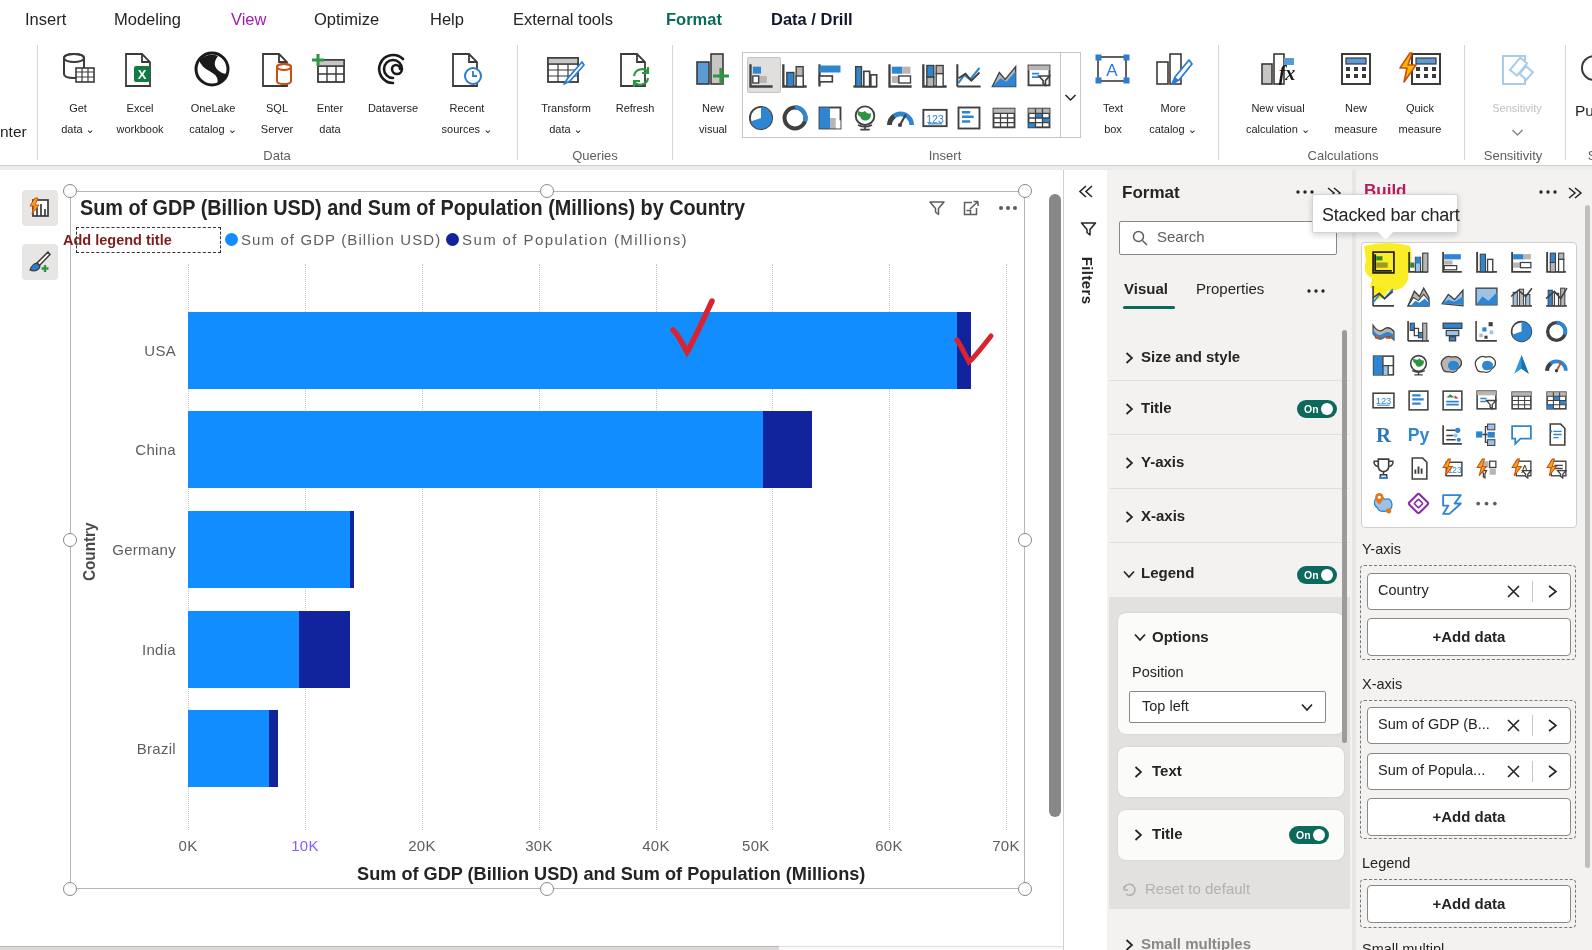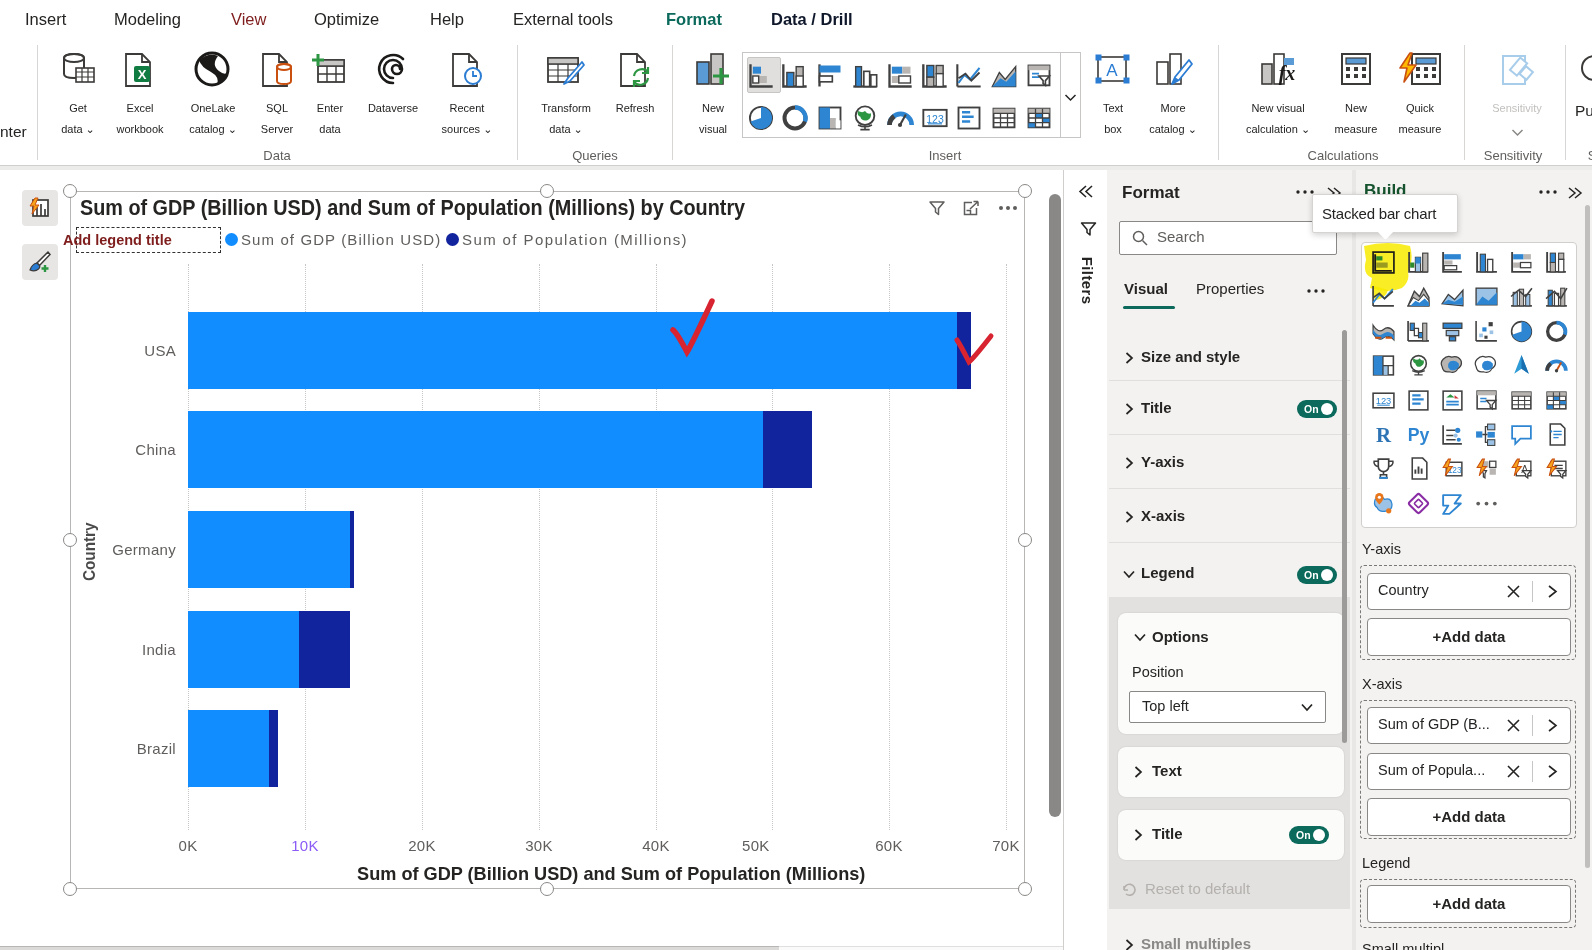--- a/index.html
+++ b/index.html
@@ -5,21 +5,21 @@
 #root { position:relative; width:1592px; height:950px; }
 #root div { position:absolute; }
 .t { white-space:nowrap; line-height:1.15; }
 .glabel { font-size:13px; color:#605e5c; text-align:center; }
 .lbl { font-size:11px; color:#252423; text-align:center; white-space:nowrap; }
 </style></head><body>
 <div id="root">
 
 <div class="t " style="left:25px;top:10px;font-size:16.5px;color:#252423;font-weight:400;">Insert</div>
 <div class="t " style="left:114px;top:10px;font-size:16.5px;color:#252423;font-weight:400;">Modeling</div>
-<div class="t " style="left:231px;top:10px;font-size:16.5px;color:#7f1d1d;font-weight:400;">View</div>
+<div class="t " style="left:231px;top:10px;font-size:16.5px;color:#a21caf;font-weight:400;">View</div>
 <div class="t " style="left:314px;top:10px;font-size:16.5px;color:#252423;font-weight:400;">Optimize</div>
 <div class="t " style="left:430px;top:10px;font-size:16.5px;color:#252423;font-weight:400;">Help</div>
 <div class="t " style="left:513px;top:10px;font-size:16.5px;color:#252423;font-weight:400;">External tools</div>
 <div class="t " style="left:666px;top:10px;font-size:16.5px;color:#0b6a5c;font-weight:600;">Format</div>
 <div class="t " style="left:771px;top:10px;font-size:16.5px;color:#0f172a;font-weight:600;">Data / Drill</div>
 <div class="" style="left:0px;top:38px;width:1592px;height:128px;background:#fff;"></div>
 <div class="" style="left:0px;top:165px;width:1592px;height:5px;background:#ececea;border-top:1px solid #d1cfcd;"></div>
 <div class="" style="left:37px;top:45px;width:1px;height:115px;background:#d8d6d4;"></div>
 <div class="" style="left:517px;top:45px;width:1px;height:115px;background:#d8d6d4;"></div>
 <div class="" style="left:672px;top:45px;width:1px;height:115px;background:#d8d6d4;"></div>
@@ -459,21 +459,21 @@
       <path d="M3 8 a5.5 5.5 0 1 1 2 4 M3 8 v-4 M3 8 h4" stroke="#b3b0ad" stroke-width="1.6" fill="none"></path>
     </svg>
 <div class="t " style="left:1145px;top:880px;font-size:15px;color:#b3b0ad;font-weight:400;">Reset to default</div>
 <svg style="position:absolute;left:1124px;top:938px;" width="10" height="14" viewBox="0 0 10 14">
       <path d="M2.5 2 L8 7 L2.5 12" stroke="#252423" stroke-width="1.7" fill="none"></path>
     </svg>
 <div class="t " style="left:1141px;top:935px;font-size:15px;color:#8a8886;font-weight:700;">Small multiples</div>
 <div class="" style="left:1342px;top:330px;width:5px;height:413px;background:#9d9b99;border-radius:3px;"></div>
 <div class="" style="left:1352px;top:170px;width:4px;height:780px;background:#e8e7e5;"></div>
 <div class="" style="left:1356px;top:170px;width:236px;height:780px;background:#f3f2f1;"></div>
-<div class="t " style="left:1364px;top:181px;font-size:17px;color:#14532d;font-weight:700;">Build</div>
+<div class="t " style="left:1364px;top:181px;font-size:17px;color:#be185d;font-weight:700;">Build</div>
 <svg style="position:absolute;left:1537px;top:188px;" width="22" height="8" viewBox="0 0 22 8">
       <circle cx="4" cy="4" r="1.7" fill="#252423"></circle>
       <circle cx="11" cy="4" r="1.7" fill="#252423"></circle>
       <circle cx="18" cy="4" r="1.7" fill="#252423"></circle>
     </svg>
 <svg style="position:absolute;left:1567px;top:186px;" width="16" height="14" viewBox="0 0 16 14">
       <path d="M2 2 L8 7 L2 12 M8 2 L14 7 L8 12" stroke="#252423" stroke-width="1.5" fill="none"></path>
     </svg>
 <div class="" style="left:1361px;top:242px;width:216px;height:286px;background:#fff;border:1px solid #d1cfcd;border-radius:4px;"></div>
 <svg style="position:absolute;left:1358px;top:238px;" width="64" height="66" viewBox="0 0 64 66">
@@ -764,13 +764,13 @@
 <div class="" style="left:1367px;top:798px;width:204px;height:38px;background:#fff;border:1px solid #8a8886;border-radius:4px;"></div>
     <div class="t" style="left:1367px;top:808px;width:204px;text-align:center;font-size:15px;font-weight:700;color:#252423;">+Add data</div>
 <div class="t " style="left:1362px;top:855px;font-size:14.5px;color:#252423;font-weight:400;">Legend</div>
 <div class="" style="left:1360px;top:879px;width:216px;height:49px;border:1px dashed #7a7874;border-radius:4px;"></div>
 <div class="" style="left:1367px;top:885px;width:204px;height:38px;background:#fff;border:1px solid #8a8886;border-radius:4px;"></div>
     <div class="t" style="left:1367px;top:895px;width:204px;text-align:center;font-size:15px;font-weight:700;color:#252423;">+Add data</div>
 <div class="t " style="left:1362px;top:941px;font-size:14.5px;color:#252423;font-weight:400;">Small multipl</div>
 <div class="" style="left:1585px;top:205px;width:5px;height:663px;background:#c1bfbd;border-radius:3px;"></div>
 <div class="" style="left:1312px;top:194px;width:146px;height:39px;background:#fff;border:1px solid #d6d4d2;box-shadow:0 2px 6px rgba(0,0,0,.18);border-radius:2px;z-index:50;"></div>
 <div class="" style="left:1377px;top:231px;width:17px;height:9px;background:#fff;z-index:51;clip-path:polygon(0 0, 100% 0, 50% 100%);box-shadow:0 2px 4px rgba(0,0,0,.2);"></div>
-<div class="t " style="left:1322px;top:205px;font-size:15px;color:#252423;font-weight:400;z-index:52;letter-spacing:-0.2px;">Stacked bar chart</div>
+<div class="t " style="left:1322px;top:205px;font-size:18px;color:#252423;font-weight:400;z-index:52;letter-spacing:-0.2px;">Stacked bar chart</div>
 </div>
 </body></html>

